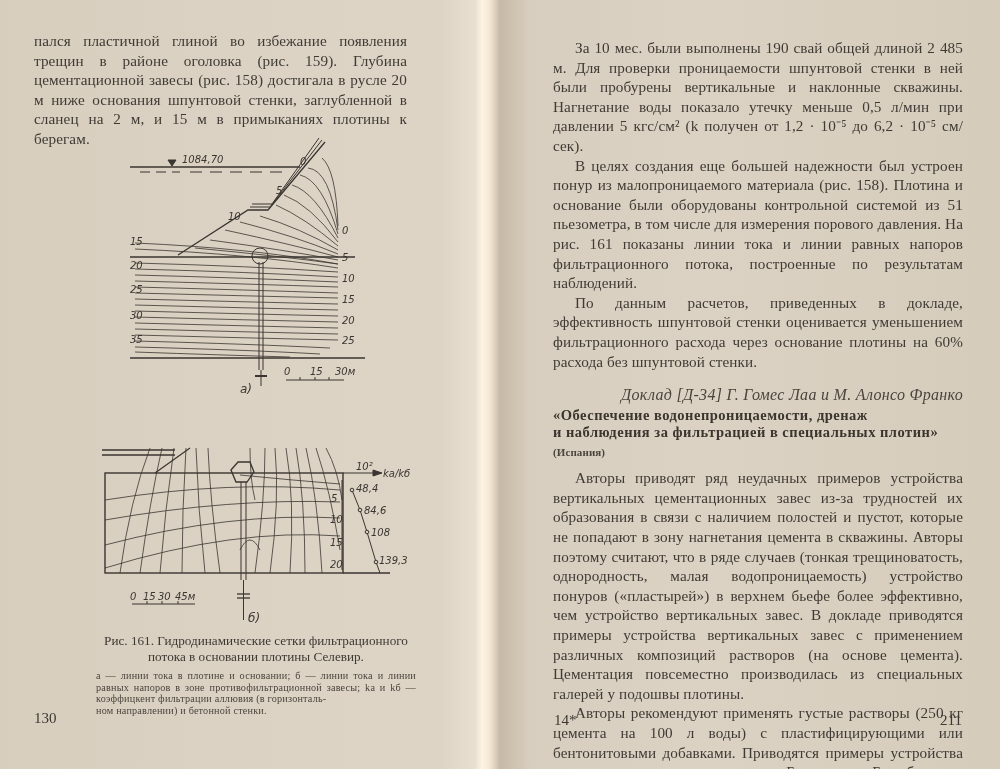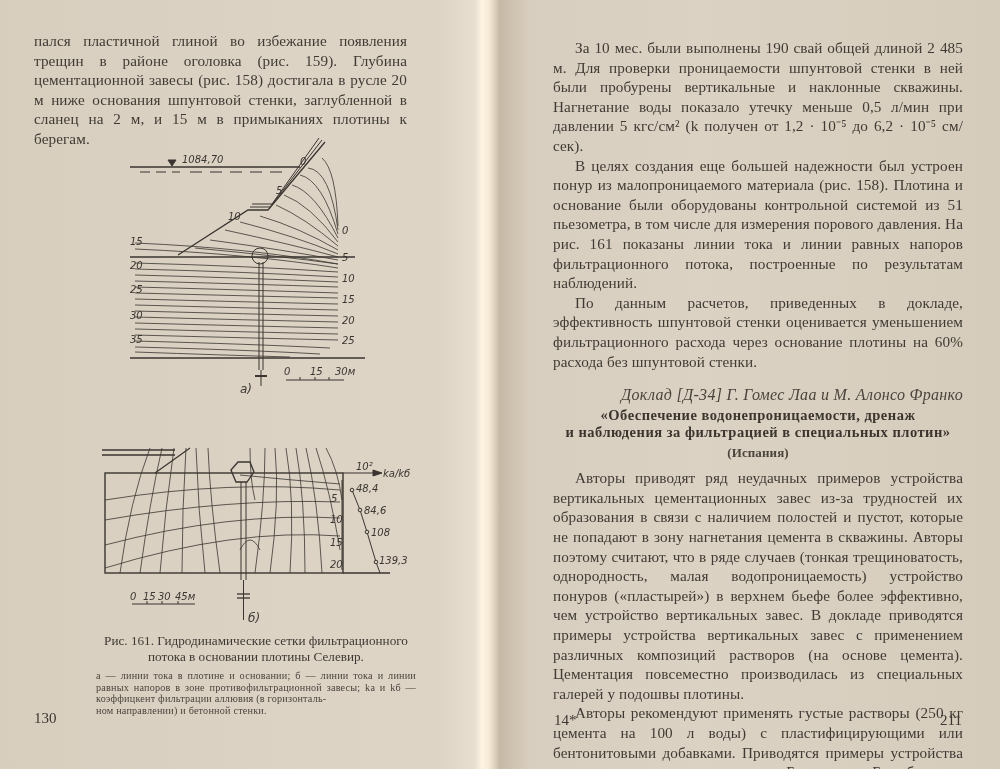--- a/index.html
+++ b/index.html
@@ -14,22 +14,22 @@
   .indent { text-indent:22px; }
   .left .text { left:34px; top:31px; width:373px; }
   .right .text { left:48px; top:30px; width:410px; }
   .fig { position:absolute; }
   .caption { position:absolute; left:96px; top:633px; width:320px; text-align:center; }
   .cap-title { font-size:13.2px; line-height:16px; color:#3d3832; }
   .cap-legend { font-size:10.2px; line-height:11.5px; color:#4a443c; text-align:justify; margin-top:5px; letter-spacing:0.2px; }
   .cap-legend .last { text-align:left; display:block; }
   .pagenum { position:absolute; font-size:15px; color:#3c3730; }
   .report-author { text-align:right; font-style:italic; font-size:16px; margin-top:14px; color:#4a443c; letter-spacing:0.3px; }
-  .report-title { text-align:center; font-weight:bold; font-size:14.5px; line-height:17.5px; margin-top:2px; color:#3b352e; letter-spacing:0.5px; }
-  .report-country { text-align:center; font-weight:bold; font-size:13px; margin-top:1px; margin-bottom:6px; color:#4b453d; }
+  .report-title { text-align:left; font-weight:bold; font-size:14.5px; line-height:17.5px; margin-top:2px; color:#3b352e; letter-spacing:0.5px; }
+  .report-country { font-weight:bold; font-size:11px; margin-top:1px; margin-bottom:6px; color:#4b453d; }
   .spaced { letter-spacing:3px; }
   .svgtext { font-family:"DejaVu Sans", sans-serif; font-style:italic; fill:#3a3530; }
 </style>
 </head>
 <body>
 
 <div class="spread">
 
   <div class="page left">
     <div class="text">

